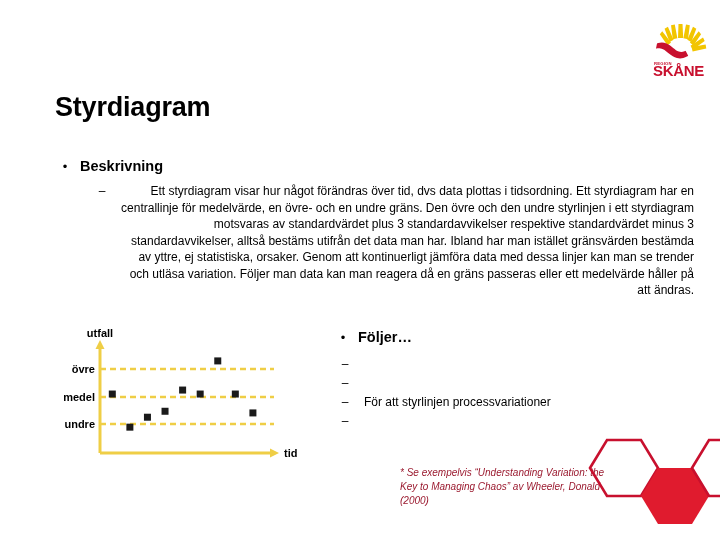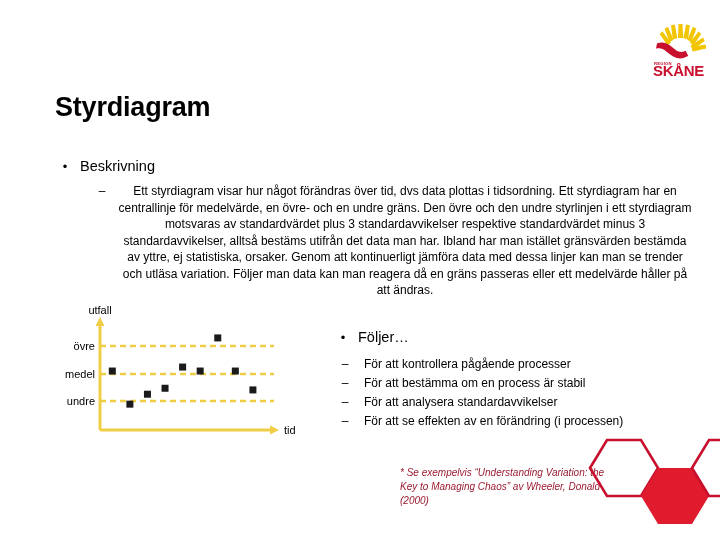--- a/index.html
+++ b/index.html
@@ -44,21 +44,21 @@
   }
   .lvl1 .bullet {
     width: 30px;
     font-size: 13px;
     line-height: 17px;
     text-align: center;
     flex: 0 0 30px;
   }
   .lvl1 .lvl1-label {
     font-size: 14.5px;
-    font-weight: normal;
+    font-weight: bold;
     line-height: 17px;
     white-space: nowrap;
   }
 
   #beskrivning-group { left: 50px; top: 158px; }
   #anvands-group { left: 328px; top: 329px; }
 
   
   .lvl2 {
     position: absolute;
@@ -74,21 +74,21 @@
   .lvl2 .lvl2-text {
     font-size: 12px;
     line-height: 16.5px;
   }
 
   #beskrivning-para {
     left: 88px;
     top: 183px;
     width: 606px;
   }
-  #beskrivning-para .lvl2-text { width: 578px; text-align: center; }
+  #beskrivning-para .lvl2-text { width: 578px; text-align: right; }
 
   
   .use-list {
     position: absolute;
     left: 326px;
     top: 355px;
   }
   .use-list .use-item {
     display: flex;
     align-items: flex-start;
@@ -103,23 +103,24 @@
   .use-list .use-text {
     font-size: 12px;
     line-height: 19px;
     white-space: nowrap;
   }
 
   
   .chart {
     position: absolute;
     left: 50px;
-    top: 300px;
+    top: 323px;
     width: 310px;
     height: 150px;
+    font-weight: bold;
   }
   .chart svg { display: block; }
   .chart-axis-label {
     font-family: "Liberation Sans", sans-serif;
     font-size: 11px;
     fill: #000;
   }
 
   
   .footnote {
@@ -222,33 +223,30 @@
 </div>
 
 <div class="lvl1" id="anvands-group">
   <span class="bullet">•</span>
   <span class="lvl1-label">Följer…</span>
 </div>
 
 <div class="use-list" id="use-list">
     <div class="use-item">
       <span class="dash">–</span>
-      <span class="use-text">För att kontrollera pågående processer</span>
-    </div>
-    <div class="use-item">
-      <span class="dash">–</span>
-      <span class="use-text">För att bestämma om en process är stabil</span>
-    </div>
-    <div class="use-item">
-      <span class="dash">–</span>
-      <span class="use-text">För att analysera standardavvikelser</span>
-    </div>
-    <div class="use-item">
-      <span class="dash">–</span>
-      <span class="use-text">För att se effekten av en förändring (i processen)</span>
+    </div>
+    <div class="use-item">
+      <span class="dash">–</span>
+    </div>
+    <div class="use-item">
+      <span class="dash">–</span>
+      <span class="use-text">För att styrlinjen processvariationer</span>
+    </div>
+    <div class="use-item">
+      <span class="dash">–</span>
     </div>
   </div>
 
 <div class="footnote">* Se exempelvis “Understanding Variation: the Key to Managing Chaos”  av Wheeler, Donald (2000)</div>
 
 <div class="hex-deco">
   <svg width="138" height="102" viewBox="0 0 138 102" xmlns="http://www.w3.org/2000/svg">
 
     <polygon points="8,30 25,2 59,2 76,30 59,58 25,58" fill="none" stroke="#C8102E" stroke-width="2.6"></polygon>
 

